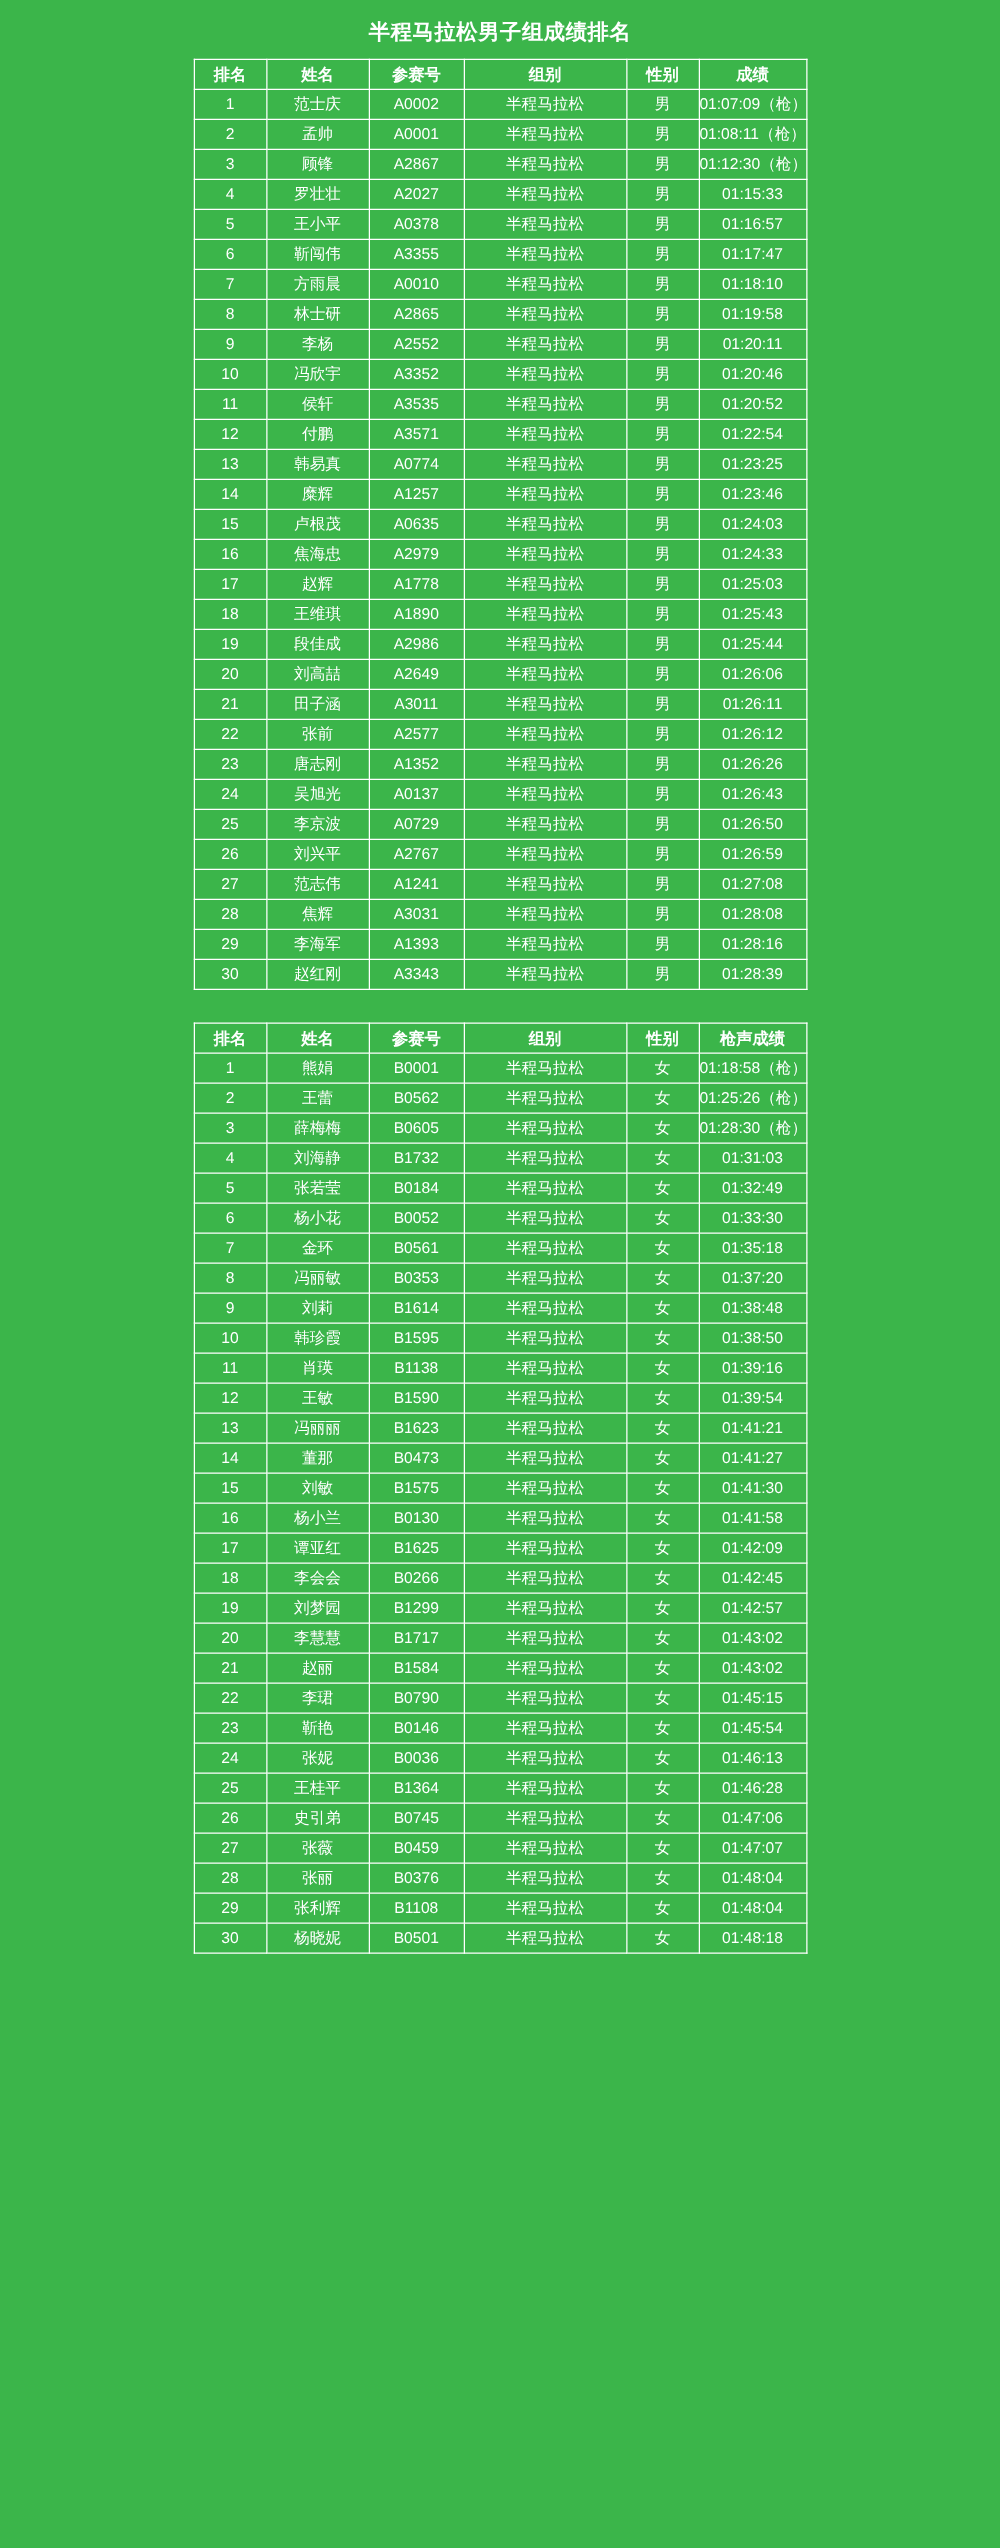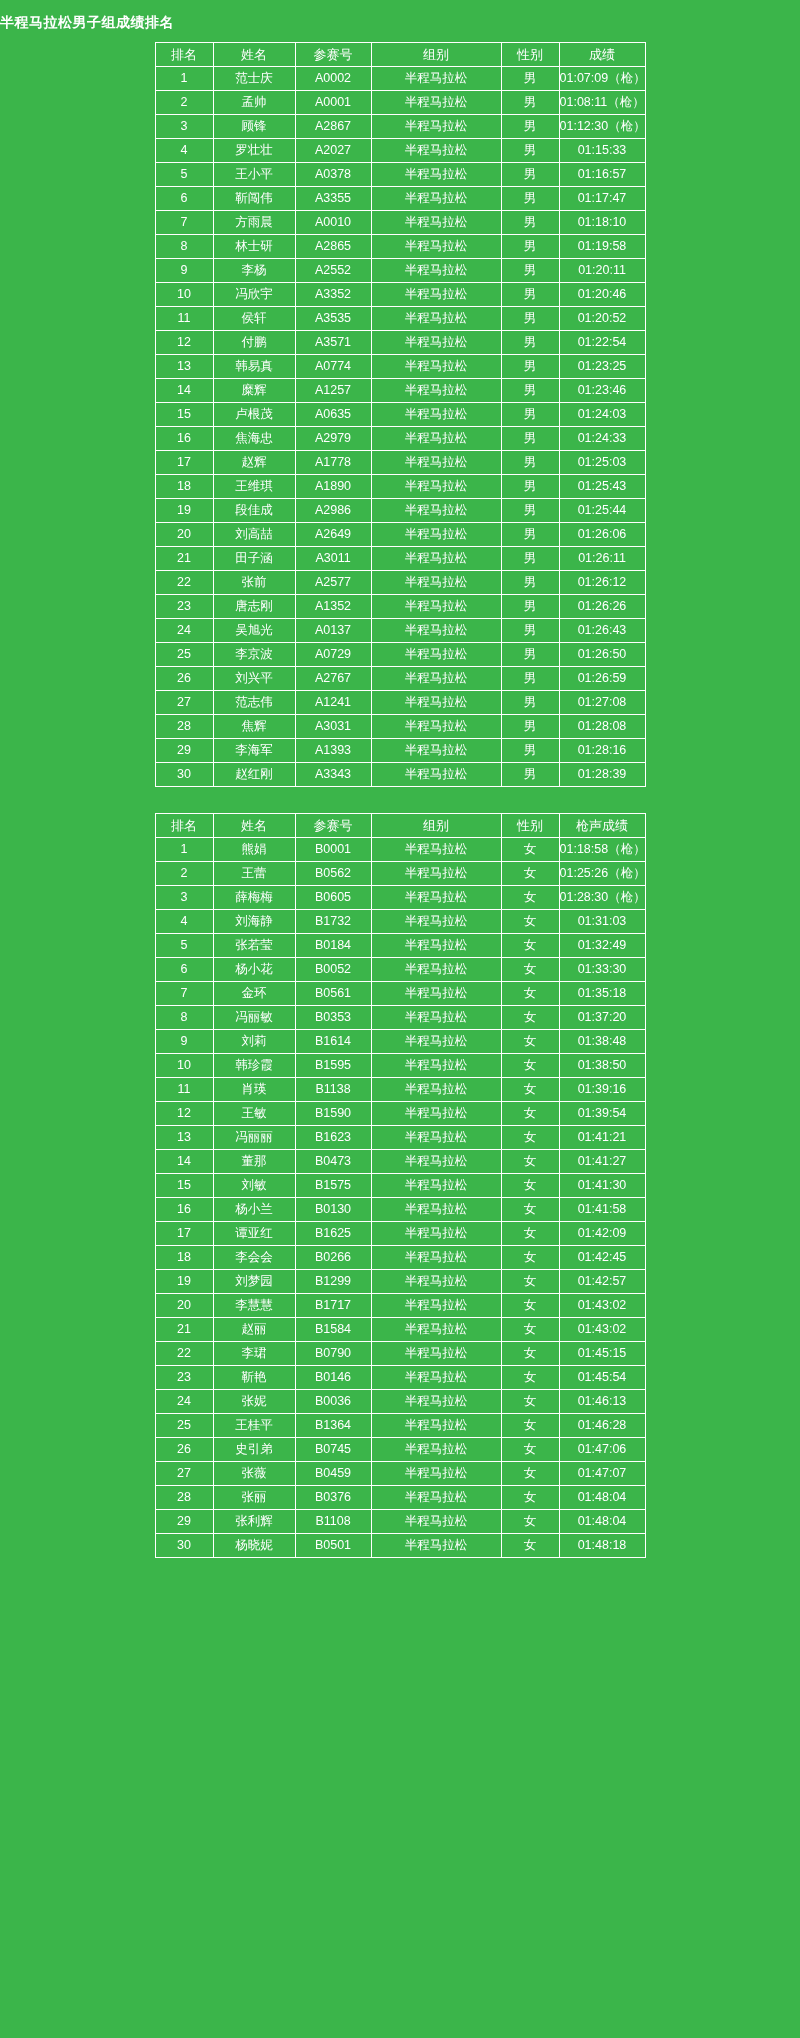--- a/index.html
+++ b/index.html
@@ -14,22 +14,22 @@
   }
   .page {
     width: 800px;
     box-sizing: border-box;
     padding: 8px 0 30px 0;
   }
   .section {
     width: 100%;
   }
   .section-title {
-    text-align: left;
-    font-size: 14px;
+    text-align: center;
+    font-size: 17px;
     font-weight: bold;
     color: #ffffff;
     padding: 6px 0 10px 0;
     letter-spacing: 0.5px;
   }
   .table-wrap {
     display: flex;
     justify-content: center;
   }
   table.results {
@@ -43,21 +43,21 @@
     text-align: center;
     color: #ffffff;
     font-size: 12.5px;
     height: 23px;
     line-height: 23px;
     padding: 0;
     overflow: hidden;
     white-space: nowrap;
   }
   table.results th {
-    font-weight: normal;
+    font-weight: bold;
     font-size: 13px;
   }
   col.c-rank { width: 58px; }
   col.c-name { width: 82px; }
   col.c-bib  { width: 76px; }
   col.c-group{ width: 130px; }
   col.c-sex  { width: 58px; }
   col.c-time { width: 86px; }
   .gap {
     height: 26px;

